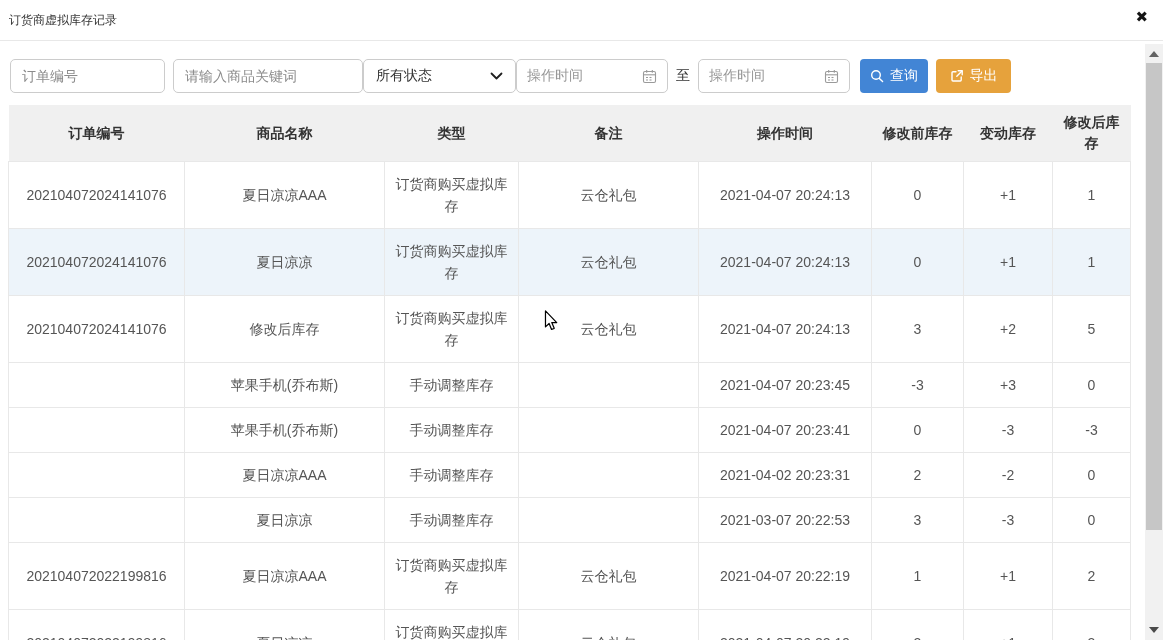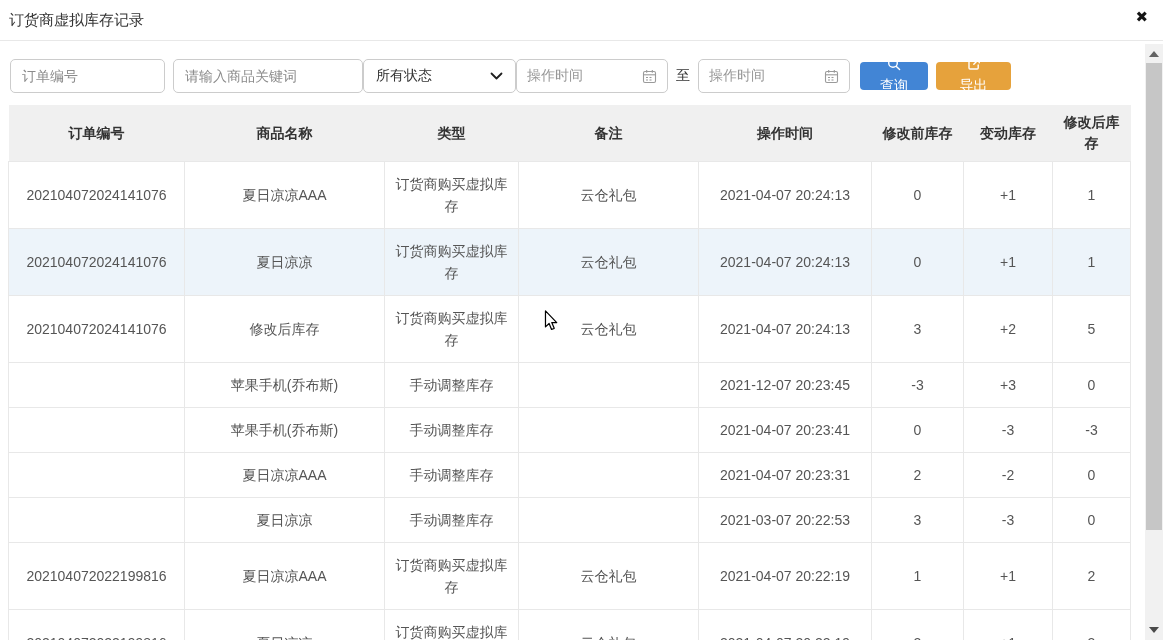--- a/index.html
+++ b/index.html
@@ -8,21 +8,21 @@
     width:1163px; height:640px; position:relative; overflow:hidden;
     background:#ffffff;
     font-family:"Liberation Sans","DejaVu Sans",sans-serif;
   }
 
   
   .modal-header {
     height:41px; border-bottom:1px solid #e8e8e8;
     display:flex; align-items:center; padding-left:9px;
   }
-  .modal-title { font-size:15px; color:#333; }
+  .modal-title { font-size:12px; color:#333; }
   .close-btn {
     position:absolute; top:9px; right:15px;
     font-size:15px; font-weight:bold; color:#141414; cursor:pointer; line-height:1;
   }
 
   
   .filter-bar {
     display:flex; align-items:center;
     margin:18px 0 12px 10px; height:34px;
   }
@@ -39,22 +39,22 @@
     display:flex; align-items:center; justify-content:space-between;
     color:#333; cursor:pointer;
   }
   .date-box {
     width:152px; padding:0 10px;
     display:flex; align-items:center; justify-content:space-between;
     color:#979797; cursor:text;
   }
   .to-label { margin:0 8px; font-size:14px; color:#333; }
   .btn {
-    height:28px; border:none; border-radius:4px; color:#fff; font-size:14px;
-    display:inline-flex; align-items:center; justify-content:center; gap:6px; cursor:pointer;flex-direction:column;
+    height:34px; border:none; border-radius:4px; color:#fff; font-size:14px;
+    display:inline-flex; align-items:center; justify-content:center; gap:6px; cursor:pointer;
   }
   .btn-search { width:68px; margin-left:10px; }
   .btn-export { width:75px; margin-left:8px; }
 
   
   table.records {
     width:1122px; margin-left:8px; border-collapse:collapse; table-layout:fixed;
     font-size:14px;
   }
   thead th {
@@ -208,41 +208,41 @@
         <td>2021-04-07 20:24:13</td>
         <td>3</td>
         <td>+2</td>
         <td>5</td>
       </tr>
       <tr>
         <td></td>
         <td>苹果手机(乔布斯)</td>
         <td>手动调整库存</td>
         <td></td>
-        <td>2021-12-07 20:23:45</td>
+        <td>2021-04-07 20:23:45</td>
         <td>-3</td>
         <td>+3</td>
         <td>0</td>
       </tr>
       <tr>
         <td></td>
         <td>苹果手机(乔布斯)</td>
         <td>手动调整库存</td>
         <td></td>
         <td>2021-04-07 20:23:41</td>
         <td>0</td>
         <td>-3</td>
         <td>-3</td>
       </tr>
       <tr>
         <td></td>
         <td>夏日凉凉AAA</td>
         <td>手动调整库存</td>
         <td></td>
-        <td>2021-04-07 20:23:31</td>
+        <td>2021-04-02 20:23:31</td>
         <td>2</td>
         <td>-2</td>
         <td>0</td>
       </tr>
       <tr>
         <td></td>
         <td>夏日凉凉</td>
         <td>手动调整库存</td>
         <td></td>
         <td>2021-03-07 20:22:53</td>

